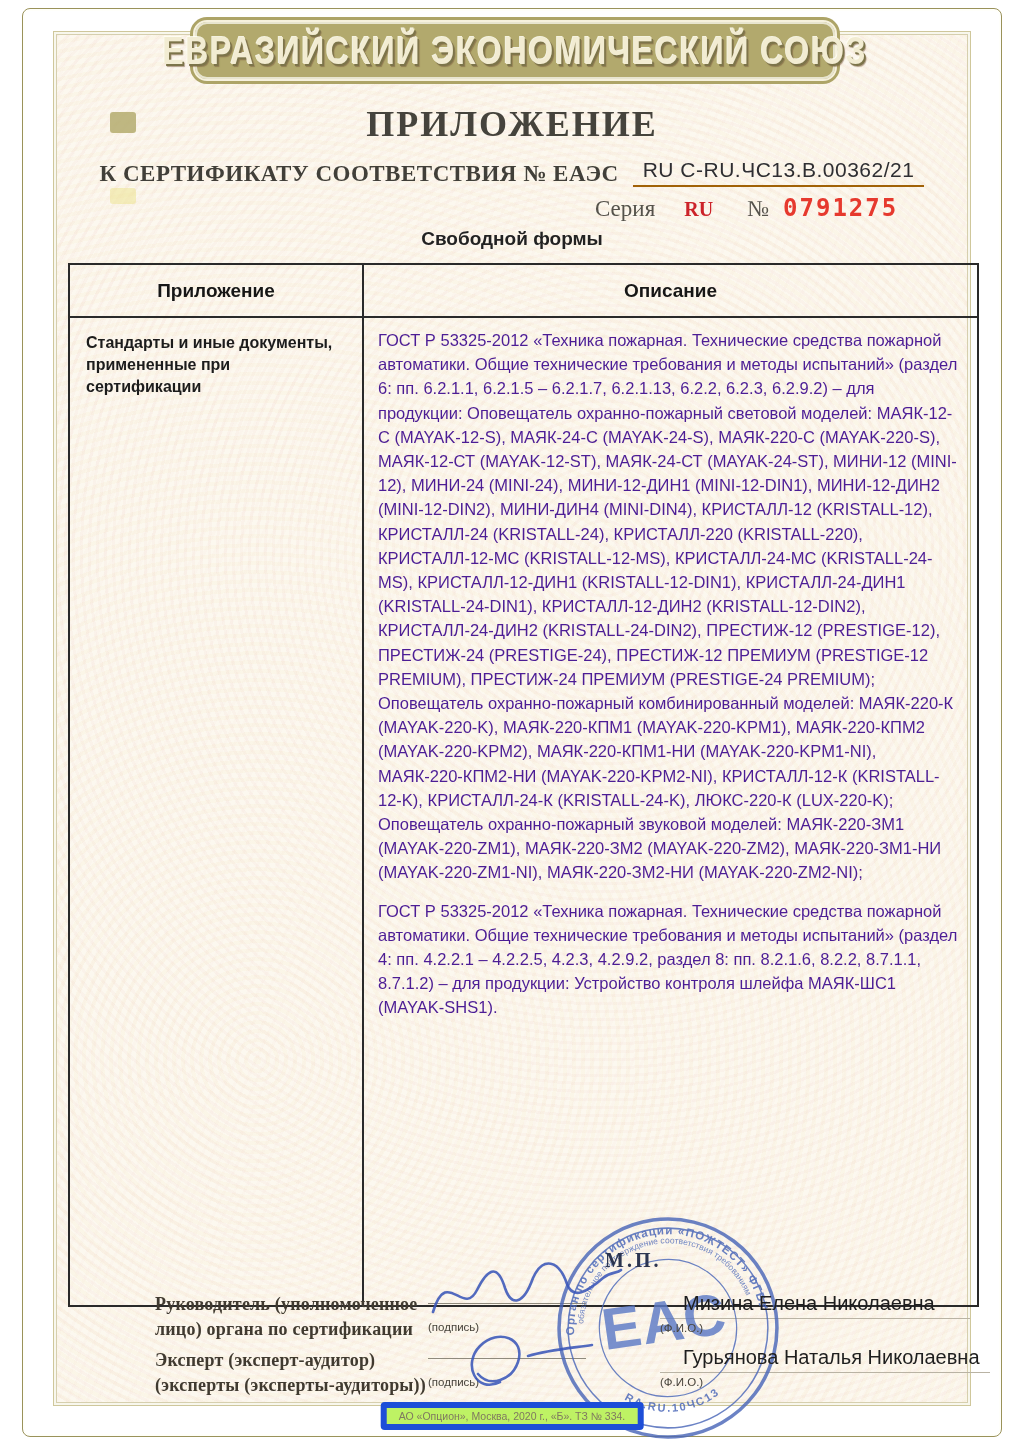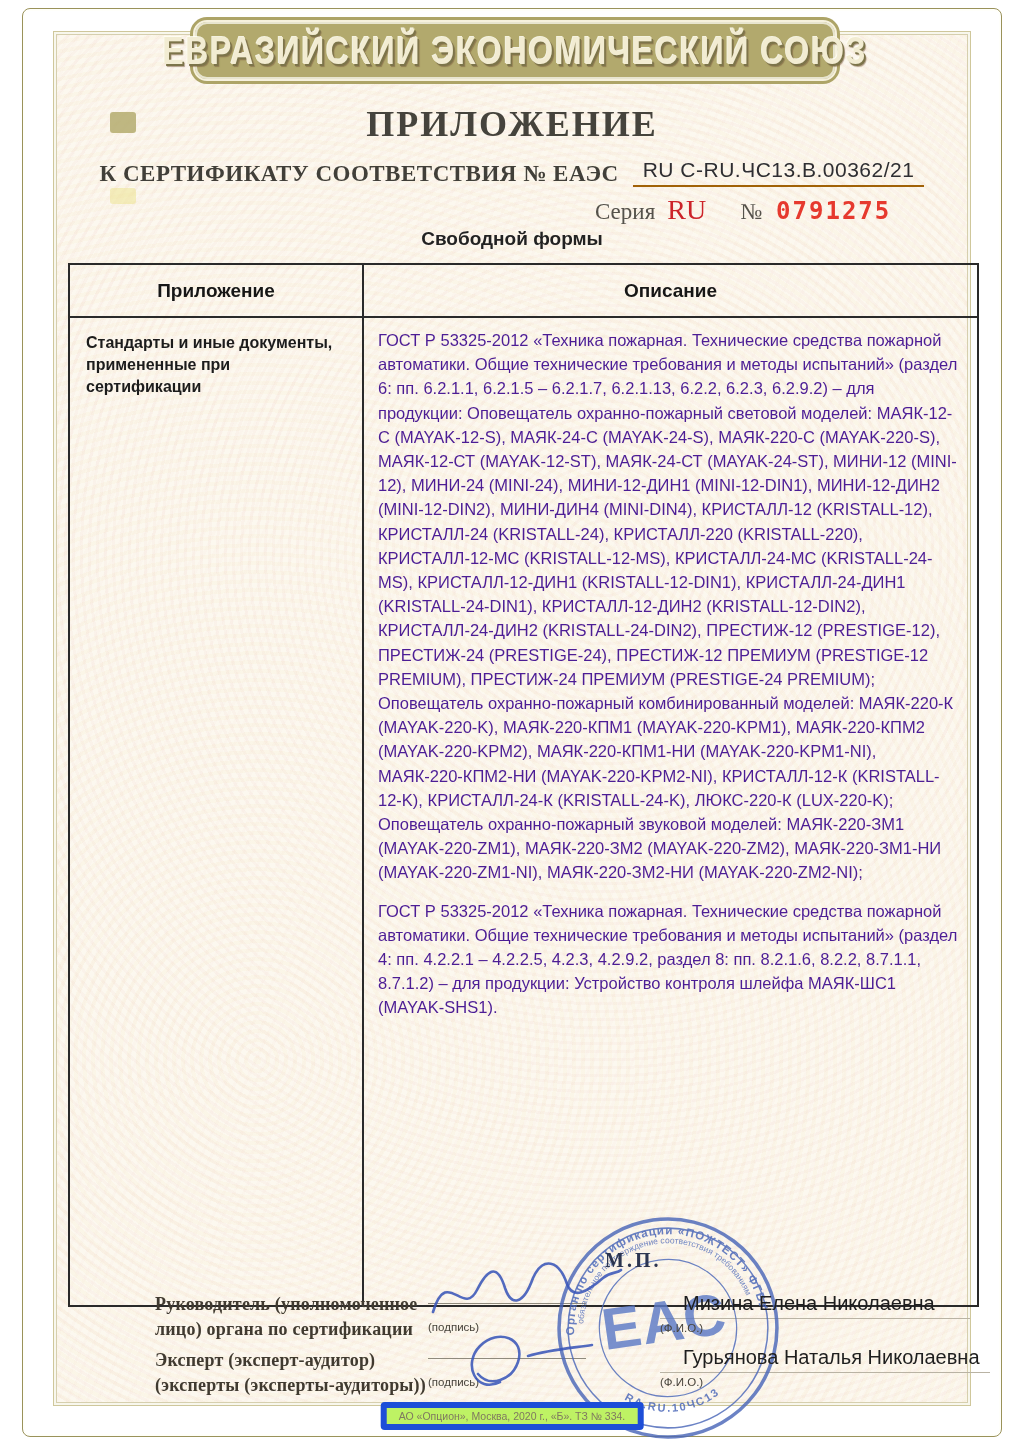--- a/index.html
+++ b/index.html
@@ -60,21 +60,21 @@
     font-weight:700;font-size:23px;color:#413f39;letter-spacing:.5px;
   }
   .cert-number{
     margin-left:14px;padding:0 10px 3px 10px;border-bottom:2px solid #a16207;
     font-size:21px;color:#2e2e32;letter-spacing:.5px;
   }
   .series-row{
     position:absolute;left:595px;top:194px;display:flex;align-items:baseline;z-index:4;
   }
   .series-label{font-family:"Liberation Serif","DejaVu Serif",serif;font-size:23px;color:#55524b;}
-  .series-value{font-family:"Liberation Serif","DejaVu Serif",serif;font-weight:400;font-size:28px;color:#cc2329;margin-left:12px;}
+  .series-value{font-family:"Liberation Serif","DejaVu Serif",serif;font-weight:700;font-size:20px;color:#cc2329;margin-left:29px;}
   .number-sign{font-family:"Liberation Serif","DejaVu Serif",serif;font-size:23px;color:#55524b;margin-left:34px;}
   .blank-number{font-family:"DejaVu Sans Mono","Liberation Mono",monospace;font-weight:700;font-size:24px;color:#e6392e;letter-spacing:2px;margin-left:14px;}
   .form-type{
     position:absolute;left:0;right:0;top:228px;text-align:center;
     font-weight:700;font-size:19px;color:#222;z-index:4;
   }
 
   
   .main-table{
     position:absolute;left:68px;top:263px;width:911px;z-index:4;

